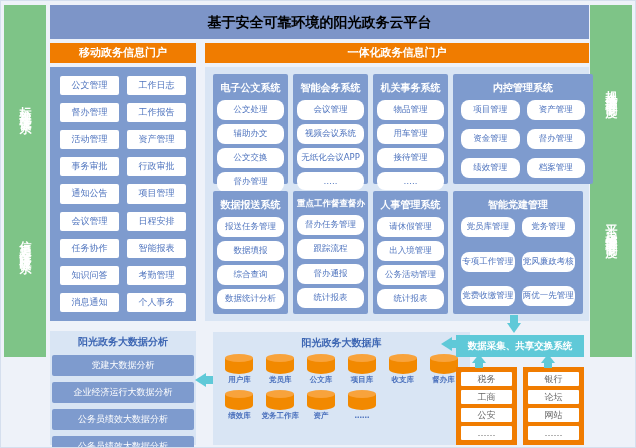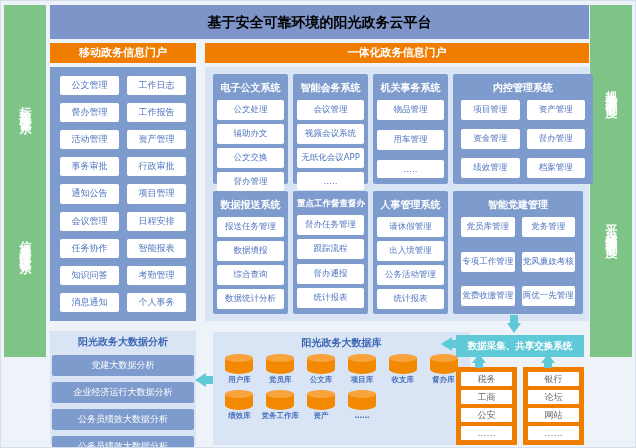--- a/index.html
+++ b/index.html
@@ -21,21 +21,21 @@
 
   
   .mobile-panel{position:absolute;left:49px;top:66px;width:146px;height:254px;background:#7e9bce;box-sizing:border-box;padding:9px 10px;display:grid;grid-template-columns:1fr 1fr;gap:8px 8px;}
   .m-item{background:#fff;border-radius:2px;color:#4f74be;font-size:9px;display:flex;align-items:center;justify-content:center;white-space:nowrap;}
 
   
   .right-portal{position:absolute;left:204px;top:66px;width:384px;height:254px;background:#d9e5f4;}
   .sys{position:absolute;background:#7e9bce;border-radius:2px;box-sizing:border-box;padding:4px 4px 6px;display:flex;flex-direction:column;}
   .sys-title{color:#fff;font-weight:bold;font-size:10px;text-align:center;padding:3px 0 5px;white-space:nowrap;}
   .sys-items{flex:1;display:flex;flex-direction:column;justify-content:space-between;gap:4px;}
-  .sys-items .sys-item{background:#fff;border-radius:2px;color:#4f74be;font-size:8.5px;text-align:center;padding:4px 1px;white-space:nowrap;overflow:hidden;}
+  .sys-items .sys-item{background:#fff;border-radius:8px;color:#4f74be;font-size:8.5px;text-align:center;padding:4px 1px;white-space:nowrap;overflow:hidden;}
   .sys.wide{padding:4px 8px 8px;}
   .sys.wide .sys-items{display:grid;grid-template-columns:1fr 1fr;gap:9px 7px;align-content:space-between;}
   .s1{left:8px;top:7px;width:75px;height:110px;}
   .s2{left:88px;top:7px;width:75px;height:110px;}
   .s3{left:168px;top:7px;width:75px;height:110px;}
   .s4{left:248px;top:7px;width:140px;height:110px;}
   .s5{left:8px;top:124px;width:75px;height:123px;}
   .s6{left:88px;top:124px;width:75px;height:123px;}
   .s7{left:168px;top:124px;width:75px;height:123px;}
   .s8{left:248px;top:124px;width:130px;height:123px;}
@@ -130,20 +130,21 @@
           <div class="sys-item">无纸化会议APP</div>
           <div class="sys-item">…..</div>
         </div>
     </div>
 
     <div class="sys s3">
       <div class="sys-title">机关事务系统</div>
       <div class="sys-items">
           <div class="sys-item">物品管理</div>
           <div class="sys-item">用车管理</div>
+          <div class="sys-item">接待管理</div>
           <div class="sys-item">…..</div>
         </div>
     </div>
 
     <div class="sys s4 wide">
       <div class="sys-title">内控管理系统</div>
       <div class="sys-items">
           <div class="sys-item">项目管理</div>
           <div class="sys-item">资产管理</div>
           <div class="sys-item">资金管理</div>

